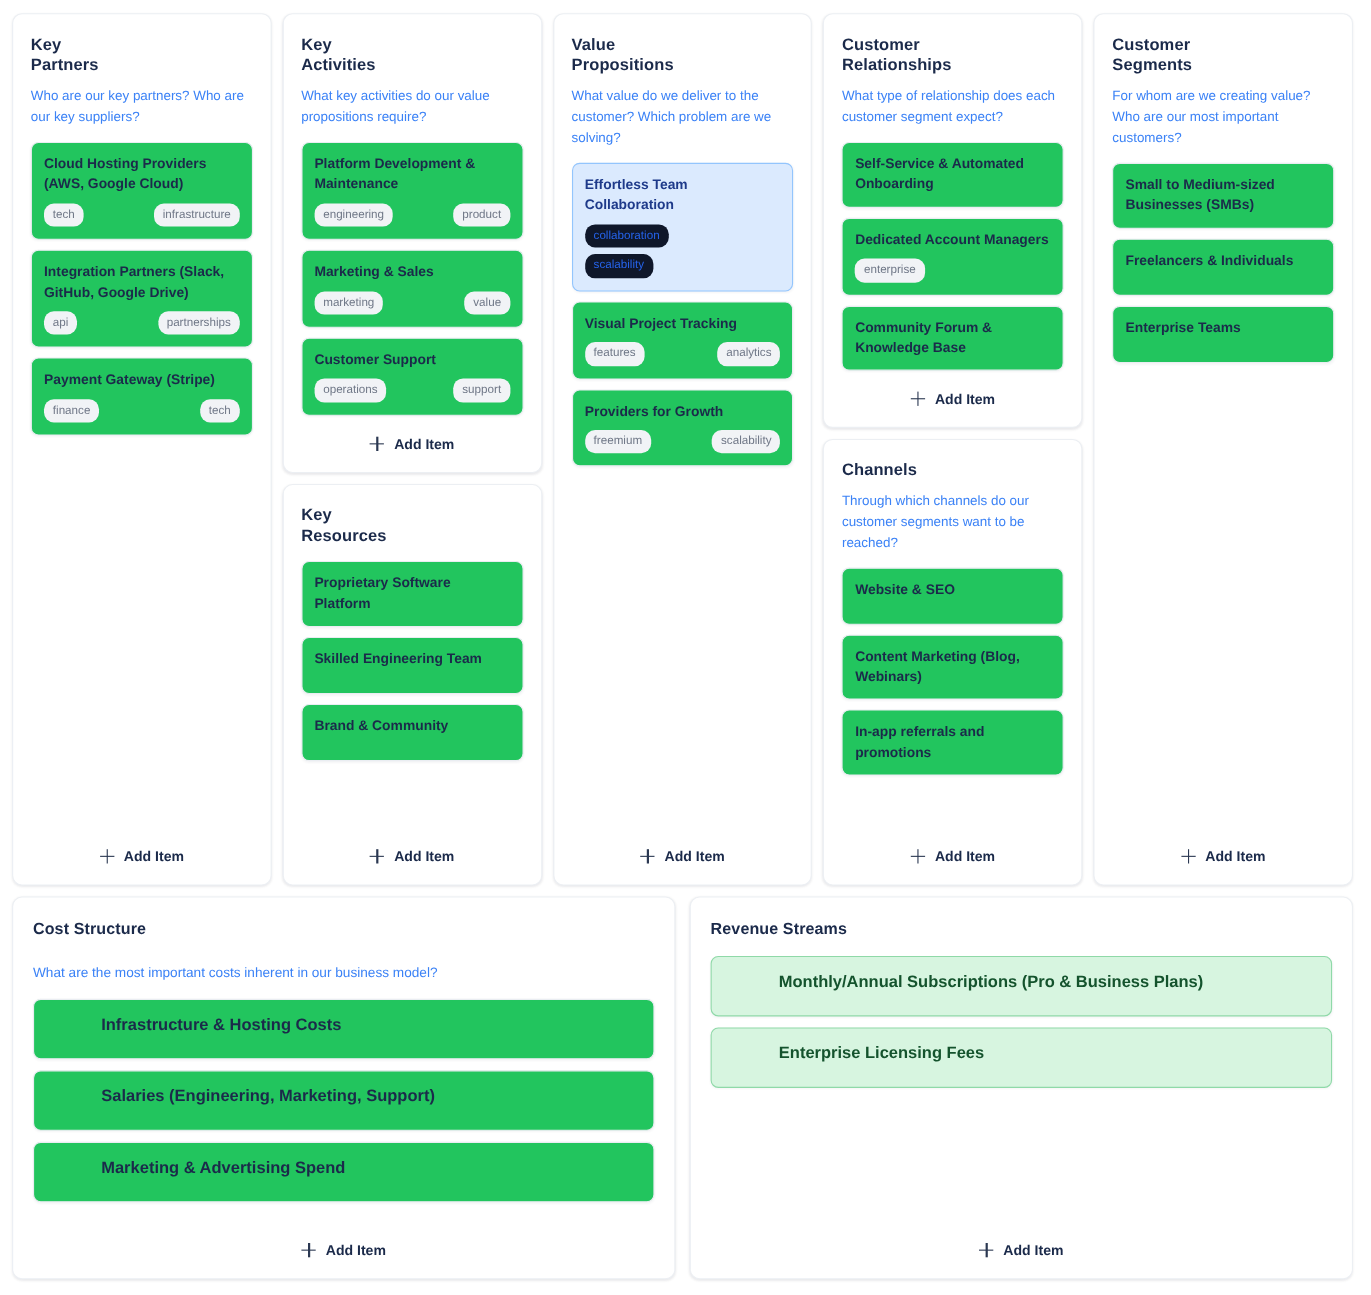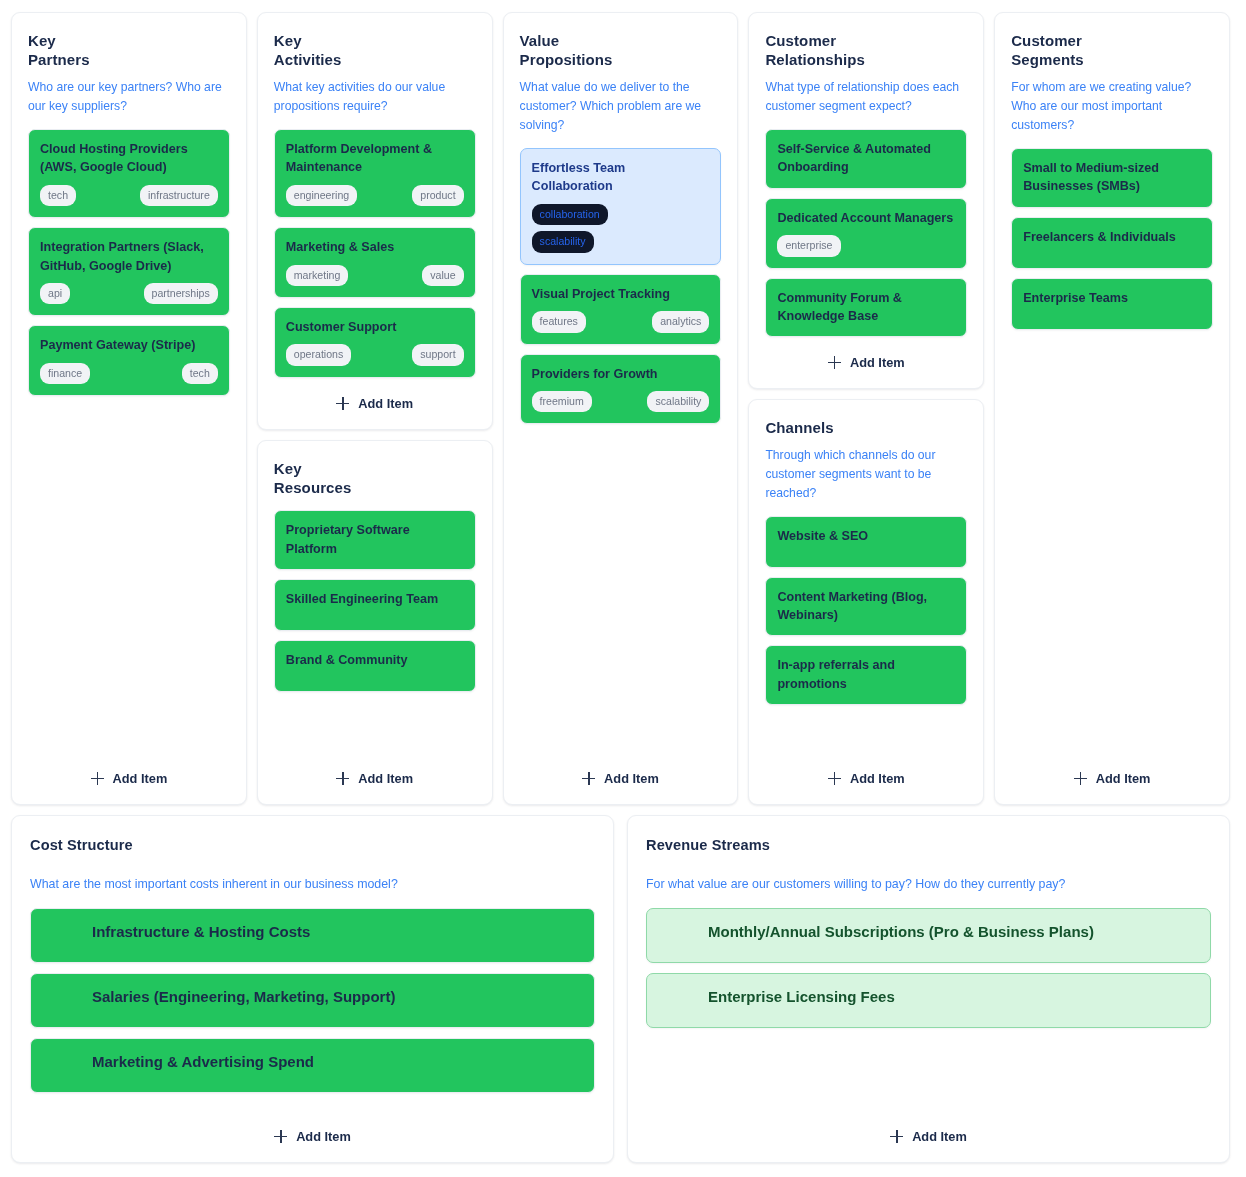--- a/index.html
+++ b/index.html
@@ -364,21 +364,20 @@
             <div class="item-text">Marketing &amp; Advertising Spend</div>
           </div>
         </div>
       <div class="add-item">
         <span class="plus-icon"></span>
         <span>Add Item</span>
       </div>
     </div>
     <div class="panel wide">
       <div class="panel-title">Revenue Streams</div>
-      <div class="panel-desc">For what value are our customers willing to pay? How do they currently pay?</div>
       <div class="items">
           <div class="item-card hl-green">
             <div class="item-text">Monthly/Annual Subscriptions (Pro &amp; Business Plans)</div>
           </div>
           <div class="item-card hl-green">
             <div class="item-text">Enterprise Licensing Fees</div>
           </div>
         </div>
       <div class="add-item">
         <span class="plus-icon"></span>

